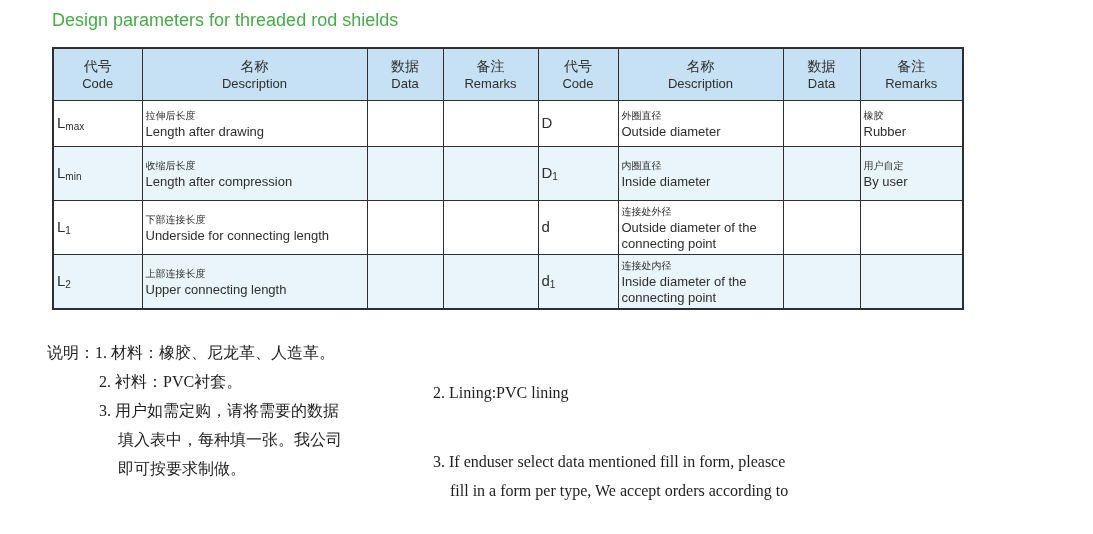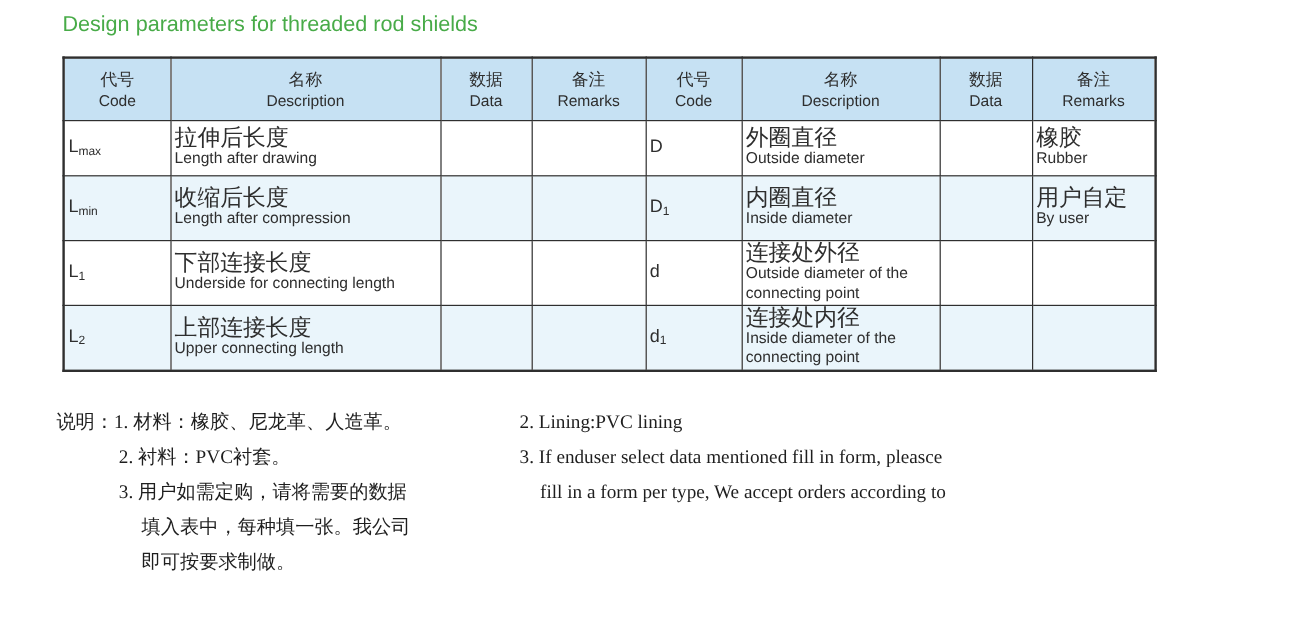--- a/index.html
+++ b/index.html
@@ -41,21 +41,21 @@
   tbody tr { height: 54px; }
   tbody tr:nth-child(even) { background: #eaf5fb; }
   tbody tr:nth-child(odd)  { background: #ffffff; }
 
   .h-zh { display: block; font-size: 14px; font-weight: 400; }
   .h-en { display: block; font-size: 13px; font-weight: 400; }
 
   .code-base { font-size: 15px; }
   .code-sub  { font-size: 10px; vertical-align: -2px; }
 
-  .c-zh { display: block; font-size: 19px; line-height: 17px; }
+  .c-zh { display: block; font-size: 10px; line-height: 17px; }
   .c-en { display: block; font-size: 13px; line-height: 16px; }
 
   .notes {
     display: flex;
     margin-top: 28px;
     margin-left: -5px;
   }
   .notes-zh {
     width: 348px;
     font-family: "Liberation Serif", "DejaVu Serif", serif;
@@ -64,21 +64,21 @@
     color: #1e1e1e;
   }
   .notes-en {
     font-family: "Liberation Serif", "DejaVu Serif", serif;
     font-size: 16px;
     line-height: 29px;
     color: #1e1e1e;
   }
   .nz-i1 { padding-left: 52px; }
   .nz-i2 { padding-left: 71px; }
-  .ne-i1 { padding-left: 38px; }
+  .ne-i1 { padding-left: 38px; margin-top: 40px; }
   .ne-i2 { padding-left: 55px; }
 </style>
 </head>
 <body>
 
 <div class="page">
 
   <h2 class="title-en">Design parameters for threaded rod shields</h2>
 
   <table class="params">

